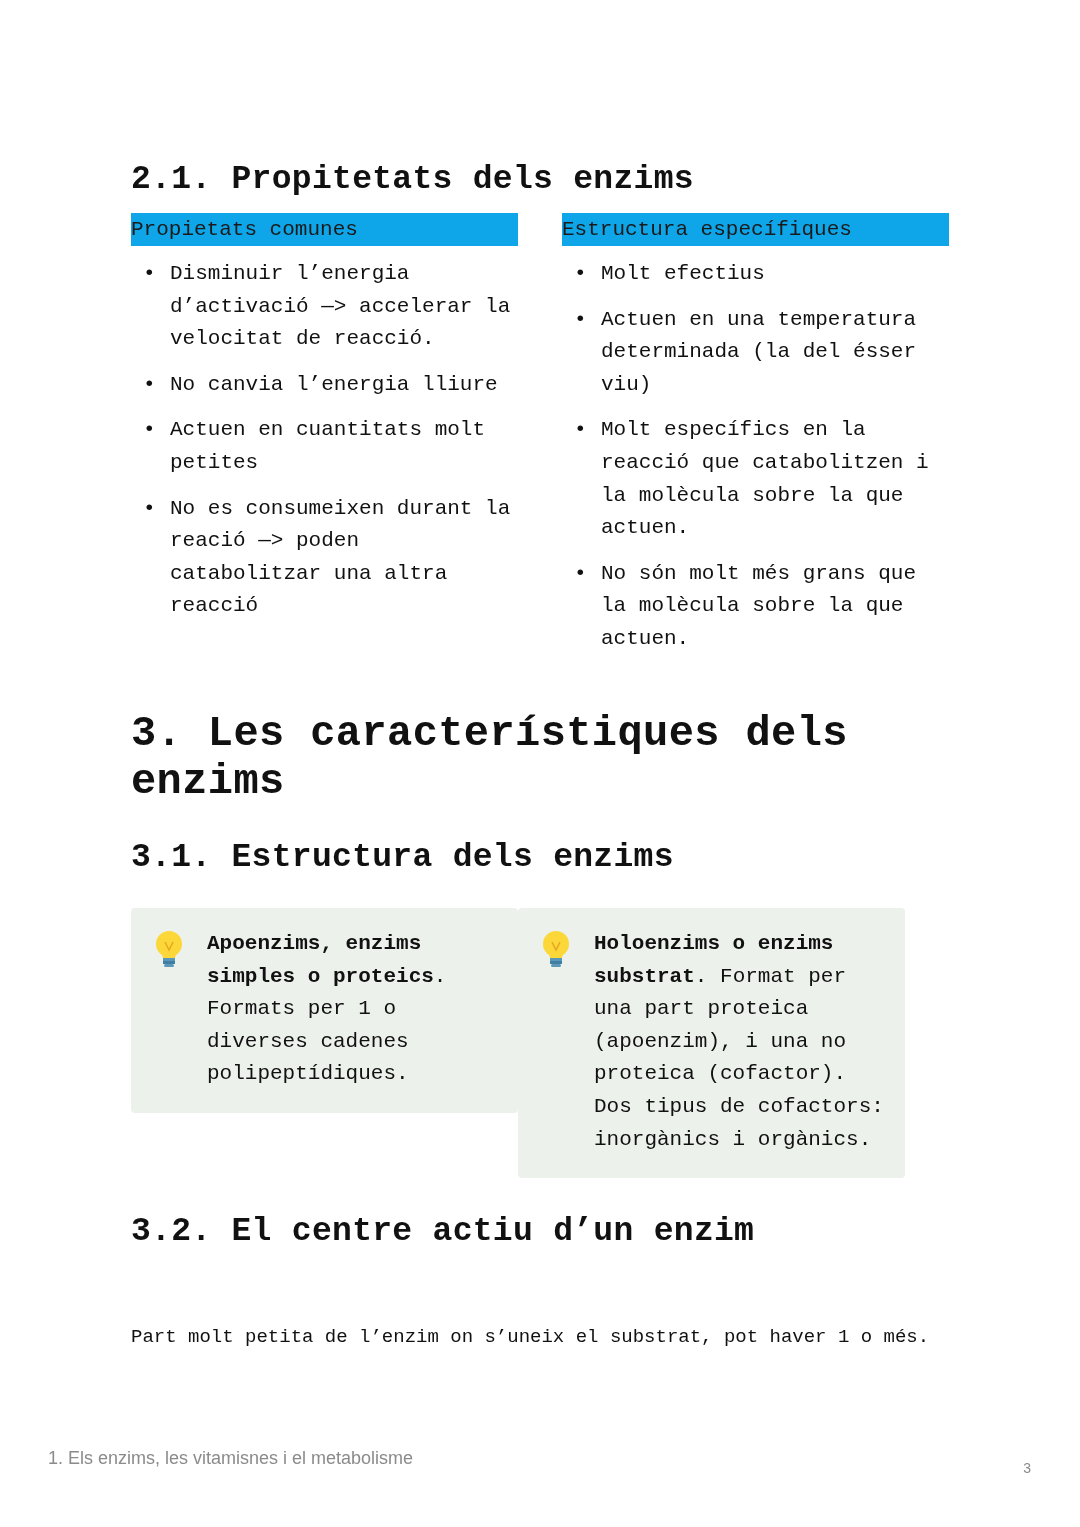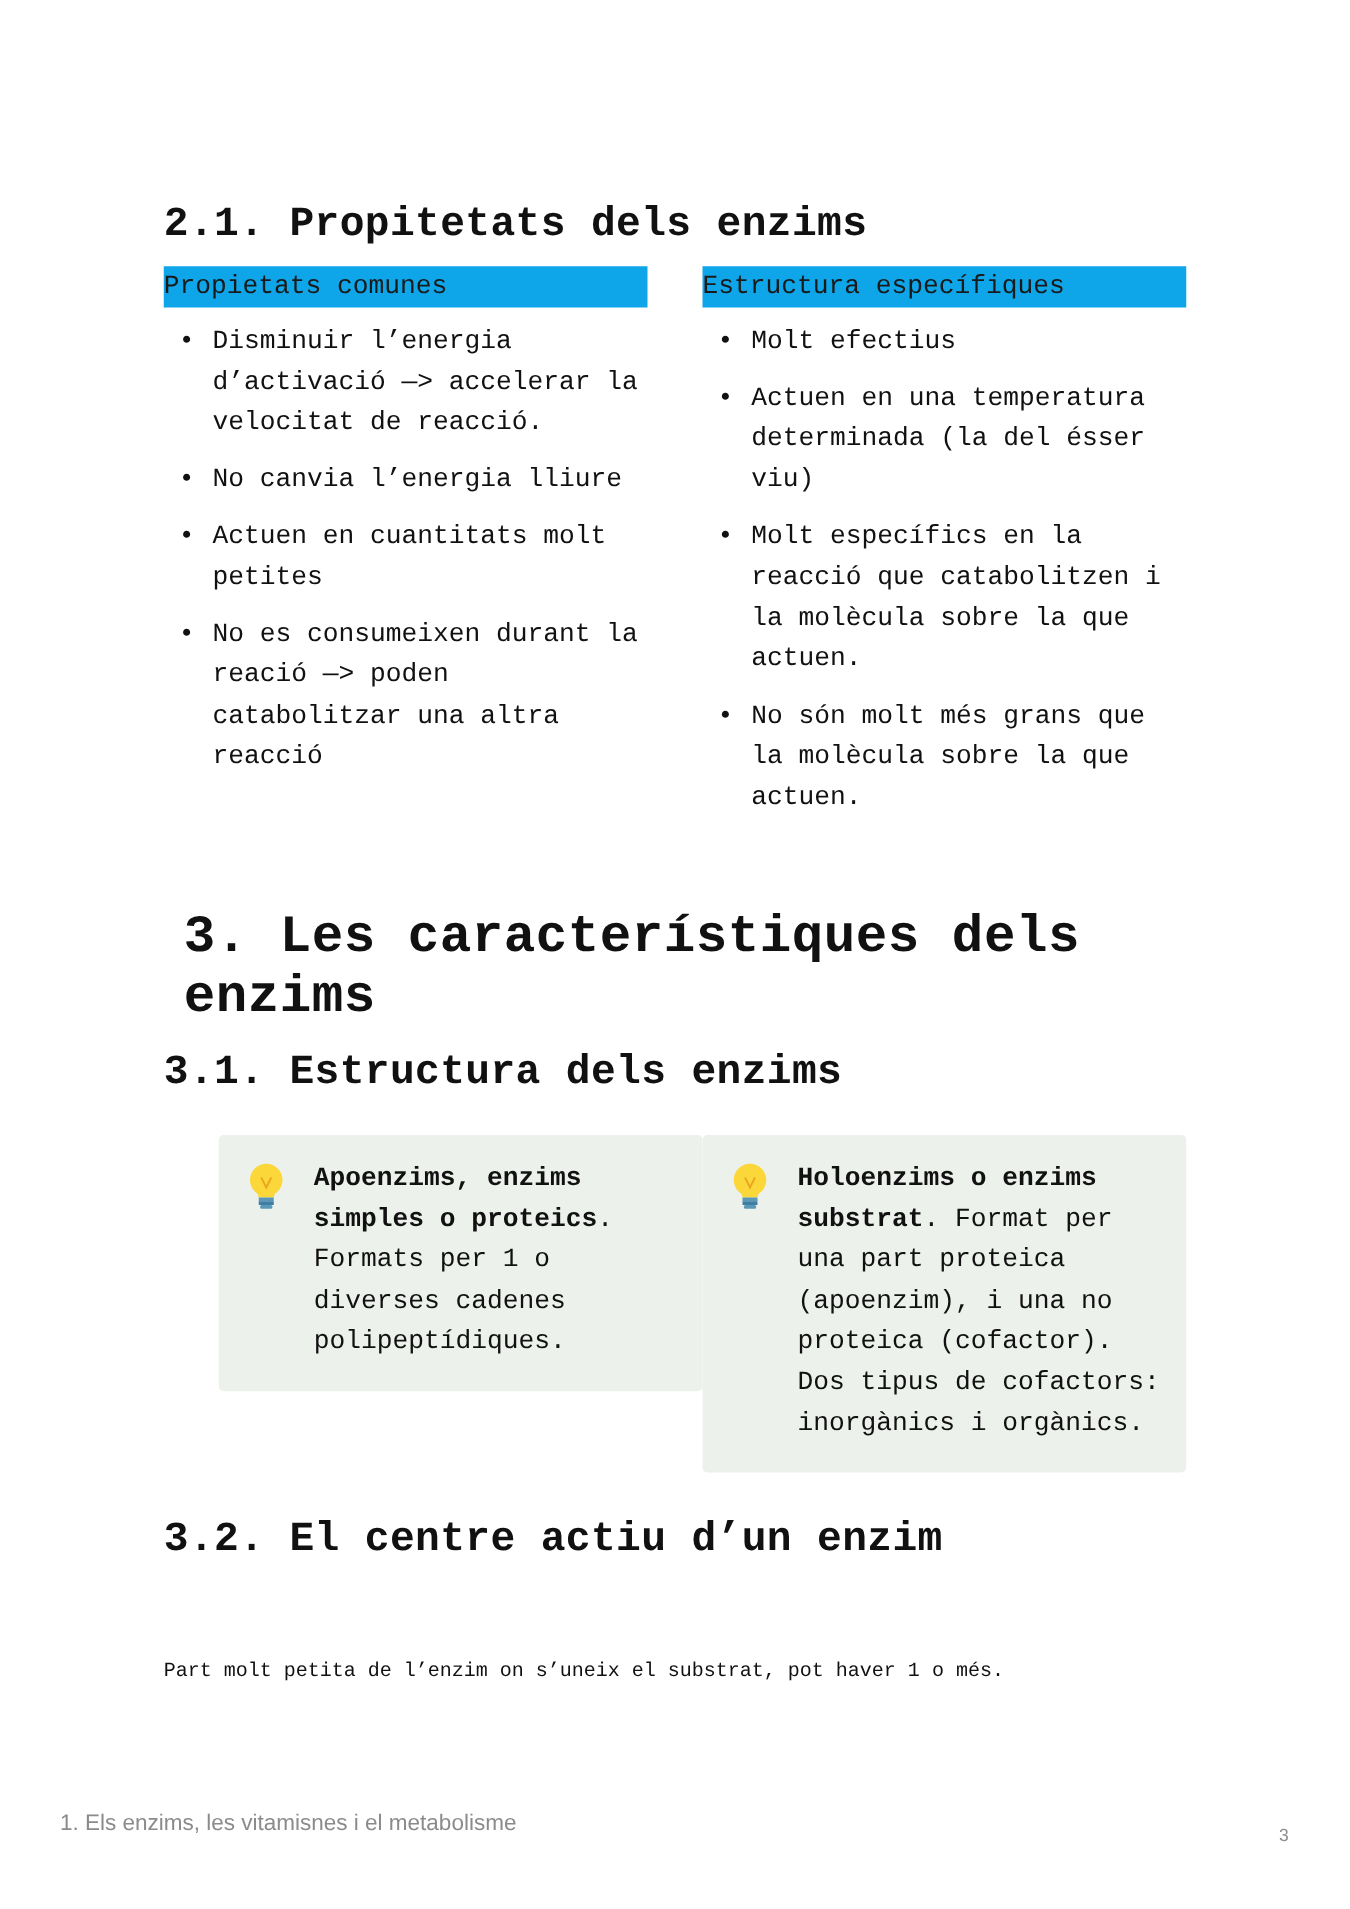--- a/index.html
+++ b/index.html
@@ -1,37 +1,37 @@
 <!DOCTYPE html>
 <html><head>
 <meta charset="utf-8">
 <style>
   html, body { margin: 0; padding: 0; background: #ffffff; }
   body { width: 1080px; height: 1527px; position: relative; overflow: hidden;
          font-family: "Liberation Mono", "DejaVu Sans Mono", monospace; color: #111111; }
   .page { position: absolute; left: 131px; top: 0; width: 818px; }
   h2.h2 { position: absolute; left: 0; margin: 0; font-weight: bold; font-size: 33px;
           line-height: 40px; letter-spacing: 0.3px; color: #111; }
-  h1.h1 { position: absolute; left: 0; margin: 16px; font-weight: bold; font-size: 42px;
+  h1.h1 { position: absolute; left: 0; margin: 0; font-weight: bold; font-size: 42px;
           line-height: 48px; letter-spacing: 0.4px; color: #111; }
   .cols { position: absolute; left: 0; width: 818px; display: flex; justify-content: space-between; }
   .col { width: 387px; }
   .col-head { background: #0ea5e9; height: 33px; line-height: 33px; font-size: 21px;
               padding-left: 0; color: #1a1a1a; white-space: nowrap; }
   ul.blist { margin: 12px 0 0 0; padding: 0; list-style: none; }
   ul.blist li { position: relative; padding-left: 39px; font-size: 21px; line-height: 32.6px;
                 margin-bottom: 13px; color: #111; }
   ul.blist li .bullet { position: absolute; left: 12px; top: 0; font-size: 21px; }
-  .callouts { position: absolute; left: 0; width: 818px; display: flex; justify-content: flex-end; align-items: flex-start; }
+  .callouts { position: absolute; left: 0; width: 818px; display: flex; justify-content: flex-start; align-items: flex-start; }
   .callout { width: 387px; background: #edf1ec; border-radius: 4px; box-sizing: border-box;
              padding: 20px 20px 22px 20px; display: flex; }
   .callout .bulb { width: 56px; flex: 0 0 56px; padding-top: 2px; }
   .callout .text { font-size: 21px; line-height: 32.6px; color: #111; }
   .callout .text b { font-weight: bold; }
-  p.para { position: absolute; left: 0; margin: 0; font-size: 16px; line-height: 32.6px; width: 818px; color: #111; }
+  p.para { position: absolute; left: 0; margin: 0; font-size: 19px; line-height: 32.6px; width: 818px; color: #111; }
   .footer-left { position: absolute; left: 48px; top: 1448px; font-family: "Liberation Sans", sans-serif;
                  font-size: 18px; color: #8b8b8b; }
   .footer-right { position: absolute; right: 49px; top: 1460px; font-family: "Liberation Sans", sans-serif;
                   font-size: 14px; color: #8b8b8b; }
 </style>
 </head>
 <body>
 
 <div class="page">
 

